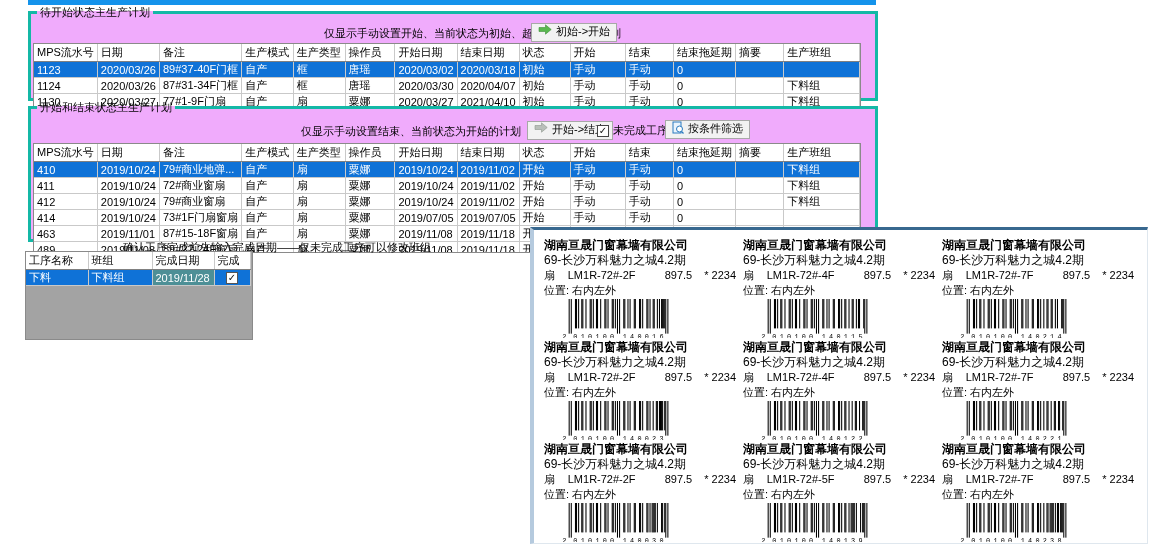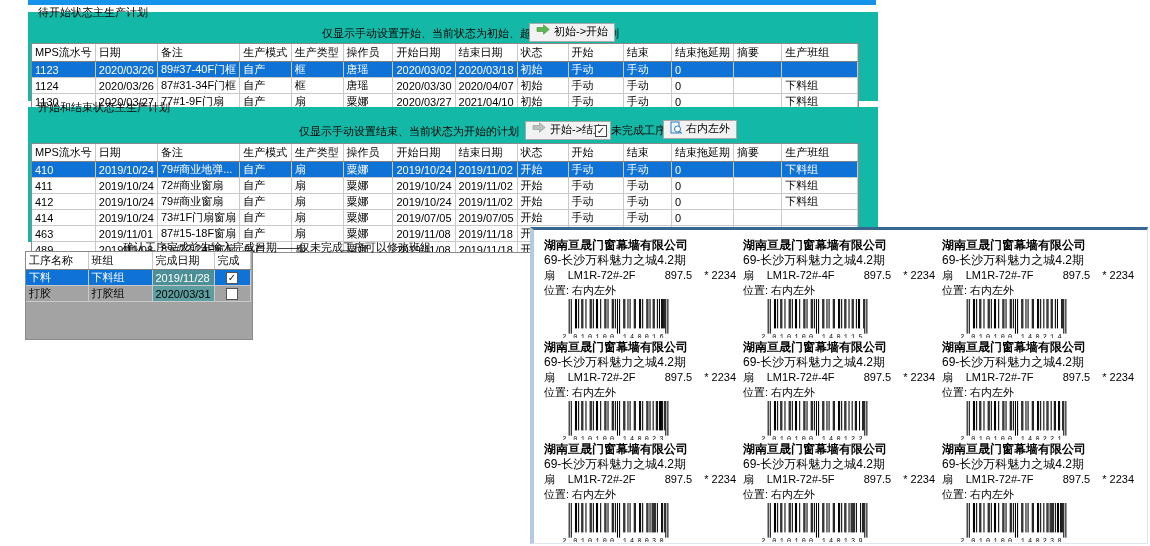--- a/index.html
+++ b/index.html
@@ -1,21 +1,21 @@
 <!DOCTYPE html>
 <html><head>
 <meta charset="utf-8">
 <style>
   *{box-sizing:border-box;margin:0;padding:0}
   html,body{width:1150px;height:546px;background:#fff;overflow:hidden}
   body{position:relative;font-family:"Liberation Sans","DejaVu Sans",sans-serif;font-size:11px;color:#000}
 
   .top-strip{position:absolute;left:28px;top:0;width:848px;height:5px;background:#1493eb}
 
-  fieldset.groupbox{position:absolute;border:1px solid #14b8a6;background:#14b8a6}
+  fieldset.groupbox{position:absolute;border:3px solid #14b8a6;background:#f0abfc}
   fieldset.groupbox legend{font-size:11px;margin-left:6px;padding:0 3px;color:#000}
   .gb1{left:28px;top:5px;width:850px;height:96px}
   .gb2{left:28px;top:100px;width:850px;height:142px}
 
   .hint{position:absolute;text-align:right;font-size:11px;white-space:nowrap}
   .gb1 .hint{left:30px;top:6px;width:560px}
   .gb2 .hint{left:0;top:9px;width:490px}
 
   .btn{position:absolute;display:flex;align-items:flex-start;gap:4px;font-size:11px;
        background:#f2f2f2;border:1px solid #a8a8a8;padding:0 6px;height:19px;cursor:pointer;white-space:nowrap}
@@ -174,21 +174,21 @@
   <div class="chk-wrap">
     <span class="cb2" id="chk-unfinished">✓</span>
     <span>未完成工序</span>
   </div>
   <button class="btn btn-filter">
     <span><svg width="12" height="13" viewBox="0 0 12 13">
           <rect x="1" y="1" width="8" height="11" fill="#eaf4fd" stroke="#2a7ac0"></rect>
           <circle cx="7.5" cy="8" r="3" fill="#fff" stroke="#2a7ac0"></circle>
           <line x1="9.5" y1="10.5" x2="11.5" y2="12.5" stroke="#2a7ac0" stroke-width="1.2"></line>
         </svg></span>
-    <span>右内左外</span>
+    <span>按条件筛选</span>
   </button>
   <div class="grid-wrap wrap2">
     <table class="grid" id="table2">
         <colgroup>
           <col style="width:48px">
           <col style="width:60px">
           <col style="width:56px">
           <col style="width:52px">
           <col style="width:52px">
           <col style="width:54px">
@@ -338,26 +338,20 @@
           <th>完成日期</th>
           <th>完成</th>
         </tr>
       </thead>
       <tbody>
         <tr class="sel">
           <td>下料</td>
           <td>下料组</td>
           <td class="datecell">2019/11/28</td>
           <td class="ckcell"><span class="cbx">✓</span></td>
-        </tr>
-        <tr class="">
-          <td>打胶</td>
-          <td>打胶组</td>
-          <td class="datecell">2020/03/31</td>
-          <td class="ckcell"><span class="cbx"></span></td>
         </tr>
       </tbody>
     </table>
 </div>
 
 <div class="label-panel">
   <div id="labels">
       <div class="label" style="left: 10px; top: 8px;">
         <div class="l-company">湖南亘晟门窗幕墙有限公司</div>
         <div class="l-project">69-长沙万科魅力之城4.2期</div>

